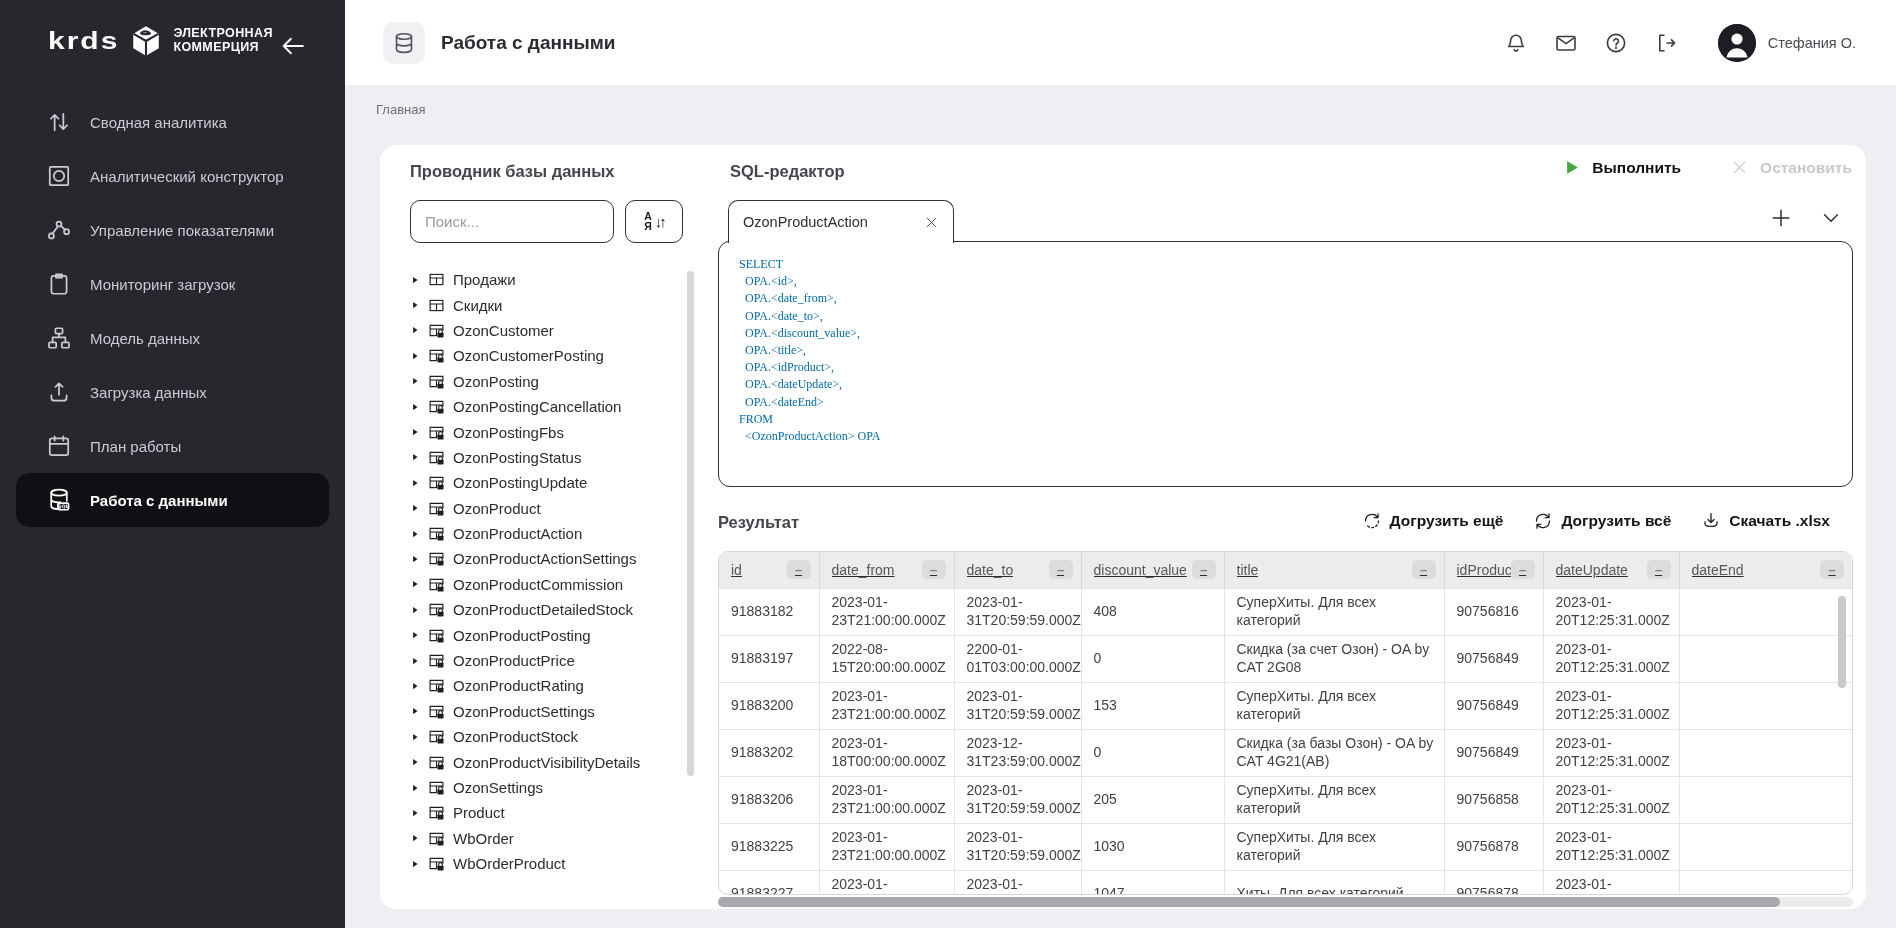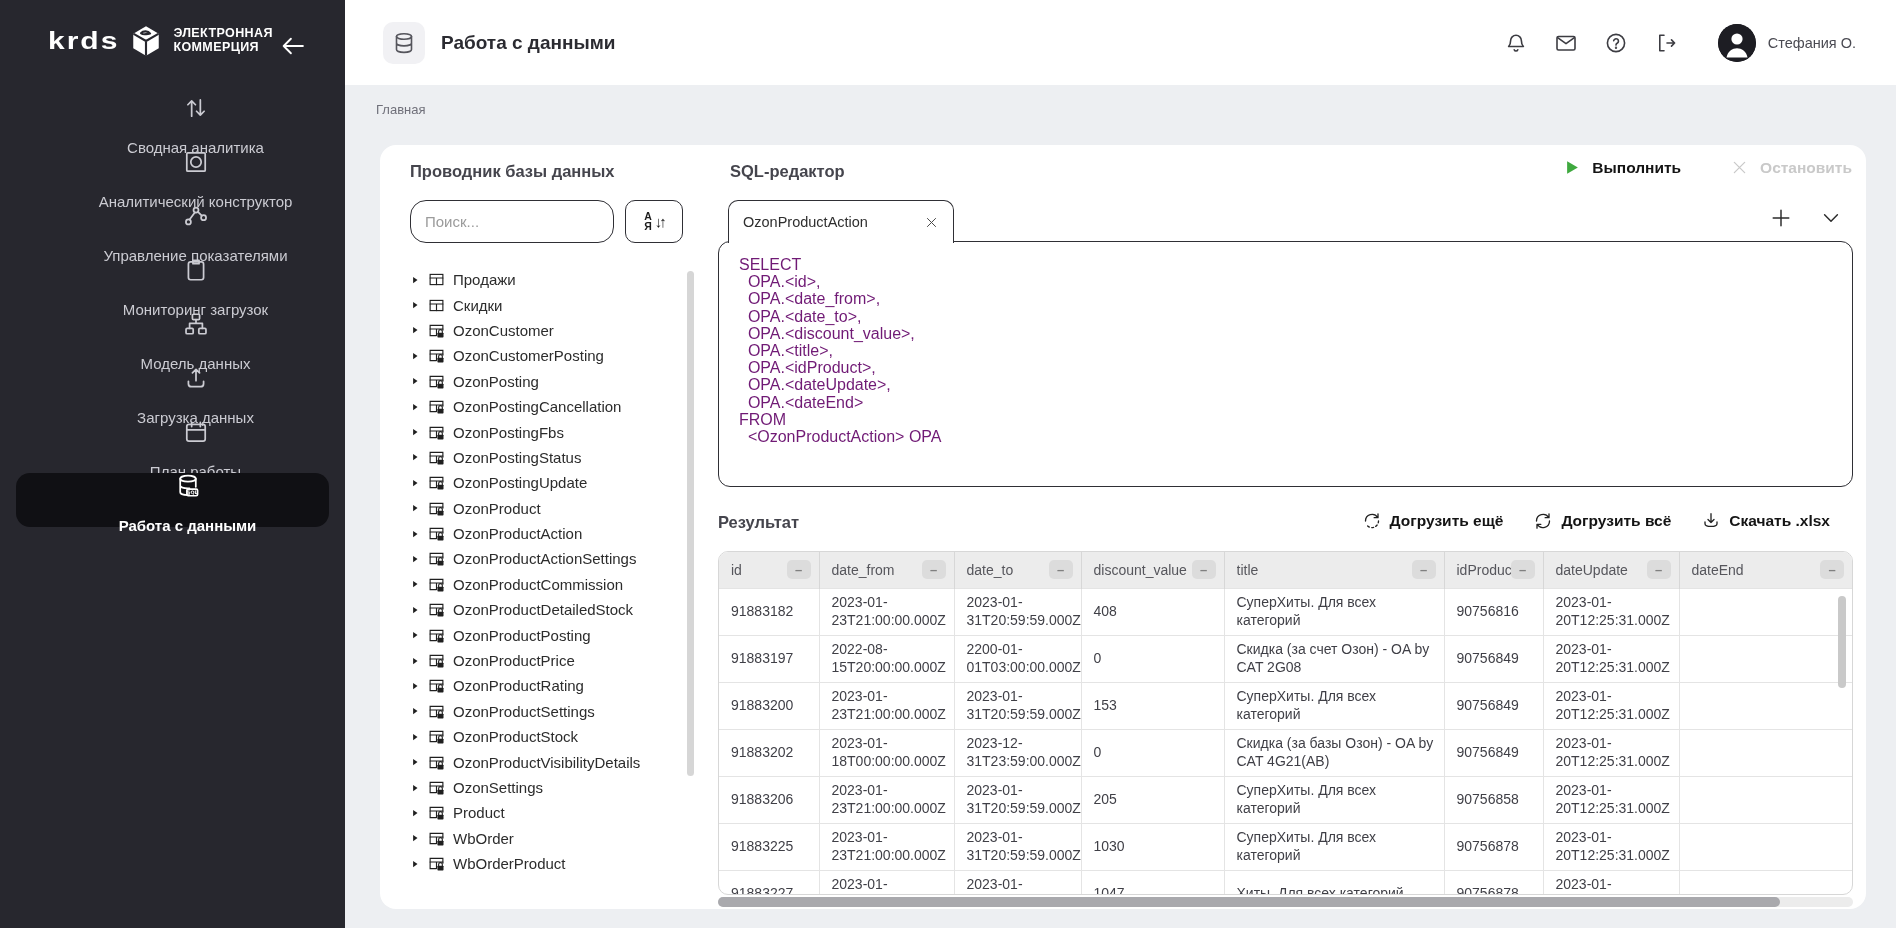--- a/index.html
+++ b/index.html
@@ -12,21 +12,21 @@
 
   
   .sidebar { position:absolute; left:0; top:0; width:345px; height:928px; background:#27272e; z-index:5; }
   .logo-row { position:absolute; top:24px; left:48px; display:flex; align-items:center; gap:10px; color:#fff; }
   .logo-krds { font-size:30px; font-weight:700; letter-spacing:2px; transform:scaleY(.82); color:#fff; }
   .logo-cube { width:34px; height:34px; }
   .logo-tagline { font-size:12.5px; font-weight:700; line-height:1.1; letter-spacing:.4px; color:#fff; }
   .back-btn { position:absolute; top:32px; right:38px; width:28px; height:28px; color:#fff; cursor:pointer; }
   .nav { position:absolute; top:95px; left:0; right:0; display:flex; flex-direction:column; }
   .nav-item { height:54px; display:flex; align-items:center; gap:18px; padding-left:46px;
-              color:#cbcbd2; font-size:15px; font-weight:500; cursor:pointer;flex-direction:column; }
+              color:#cbcbd2; font-size:15px; font-weight:500; cursor:pointer; }
   .nav-item .icon { width:26px; height:26px; flex:0 0 26px; }
   .nav-item.active { margin:0 16px; padding-left:30px; border-radius:14px; background:#101014; color:#fff; font-weight:600; }
 
   
   .topbar { position:absolute; left:345px; top:0; right:0; height:85px; background:#fff;
             display:flex; align-items:center; padding:0 40px 0 38px; z-index:4; }
   .title-card { width:42px; height:42px; border-radius:10px; background:#f1f1f4; display:flex;
                 align-items:center; justify-content:center; color:#55555c; }
   .title-card .icon { width:24px; height:24px; }
   .page-title { font-size:19px; font-weight:700; color:#2b2b31; margin-left:16px; }
@@ -41,21 +41,21 @@
                 font-size:13px; color:#70707a; z-index:3; }
 
   
   .card { position:absolute; left:380px; top:145px; width:1486px; height:764px; background:#fff;
           border-radius:16px; z-index:2; }
   .sec-title { font-size:16.5px; font-weight:700; color:#45454d; }
 
   
   .explorer-title { position:absolute; left:30px; top:17px; }
   .search-input { position:absolute; left:30px; top:55px; width:204px; height:43px; border:1.5px solid #2f2f35;
-                  border-radius:16px; padding:0 14px; font-size:15px; color:#333; outline:none;
+                  border-radius:10px; padding:0 14px; font-size:15px; color:#333; outline:none;
                   font-family:"Liberation Sans", sans-serif; }
   .search-input::placeholder { color:#9b9b9b; }
   .sort-btn { position:absolute; left:245px; top:55px; width:58px; height:43px; border:1.5px solid #2f2f35;
               border-radius:10px; background:#fff; display:flex; align-items:center; justify-content:center;
               gap:2px; cursor:pointer; }
   .sort-letters { display:flex; flex-direction:column; font-size:10.5px; font-weight:700; line-height:.95; color:#1c1c1c; }
   .sort-arrows { font-size:15px; color:#1c1c1c; letter-spacing:-3px; margin-left:1px; }
   .tree { position:absolute; left:30px; top:122px; width:292px; display:flex; flex-direction:column; }
   .tree-item { height:25.4px; display:flex; align-items:center; gap:8px; font-size:15px; color:#2c2c2c; cursor:pointer; }
   .tw { width:10px; height:10px; color:#1f1f1f; flex:0 0 10px; }
@@ -72,35 +72,35 @@
   .stop-btn span { font-size:15.5px; font-weight:700; color:#c9c9c9; }
   .tab { position:absolute; left:348px; top:55px; width:226px; height:43px; background:#fff;
          border:1.5px solid #2f2f35; border-bottom:none; border-radius:10px 10px 0 0; z-index:2;
          display:flex; align-items:center; padding:0 14px; cursor:pointer; }
   .tab-label { font-size:14.5px; color:#2e2e2e; }
   .tab-close { width:15px; height:15px; color:#4a4a4a; margin-left:auto; cursor:pointer; }
   .tab-tools { position:absolute; top:62px; right:24px; display:flex; gap:28px; color:#2b2b2b; }
   .tab-tools .icon { width:22px; height:22px; cursor:pointer; }
   .editor { position:absolute; left:338px; top:96px; width:1135px; height:246px; border:1.5px solid #2f2f35;
             border-radius:12px; z-index:1; padding:14px 20px; background:#fff; overflow:hidden; }
-  .editor pre { font-family:Liberation Sans, sans-serif; font-size:16px; line-height:17.2px; color:#701a75; }
+  .editor pre { font-family:Liberation Serif, serif; font-size:12px; line-height:17.2px; color:#0369a1; }
 
   
   .result-title { position:absolute; left:338px; top:368px; }
   .result-tools { position:absolute; right:36px; top:366px; display:flex; gap:30px; }
   .rtool { display:flex; align-items:center; gap:8px; cursor:pointer; }
   .rtool .icon { width:20px; height:20px; color:#222; }
   .rtool span { font-size:15.5px; font-weight:700; color:#141414; }
 
   .tablebox { position:absolute; left:338px; top:406px; width:1135px; height:344px; border:1px solid #d7d7d7;
               border-radius:10px; overflow:hidden; background:#fff; }
   table.res { width:1133px; border-collapse:collapse; table-layout:fixed; }
   .res thead th { height:36px; background:#ececec; padding:0 8px 0 12px; border-left:1px solid #d7d7d7; }
   .res thead th:first-child { border-left:none; }
-  .hcell { display:flex; align-items:center; justify-content:space-between; gap:0; }
+  .hcell { display:flex; align-items:center; justify-content:space-between; gap:0;text-decoration:underline; }
   .hlabel { font-size:14px; font-weight:400; color:#56565c; white-space:nowrap; overflow:hidden; }
   .chip { width:24px; height:19px; background:#dcdcdc; border-radius:5px; color:#808080; font-size:13px;
           display:flex; align-items:center; justify-content:center; flex:0 0 24px; cursor:pointer; }
   .res tbody tr { height:47px; }
   .res tbody td { padding:4px 10px 4px 12px; font-size:14px; color:#3f3f46; line-height:17.5px;
                   border-top:1px solid #e4e4e4; border-left:1px solid #e4e4e4; vertical-align:middle; overflow:hidden; }
   .res tbody td:first-child { border-left:none; }
   .v-thumb { position:absolute; right:6px; top:44px; width:8px; height:92px; background:#c9c9c9; border-radius:4px; }
   .h-scroll { position:absolute; left:338px; top:752px; width:1135px; height:10px; background:#ececec; border-radius:5px; }
   .h-thumb { width:1062px; height:10px; background:#a9a9ad; border-radius:5px; }

